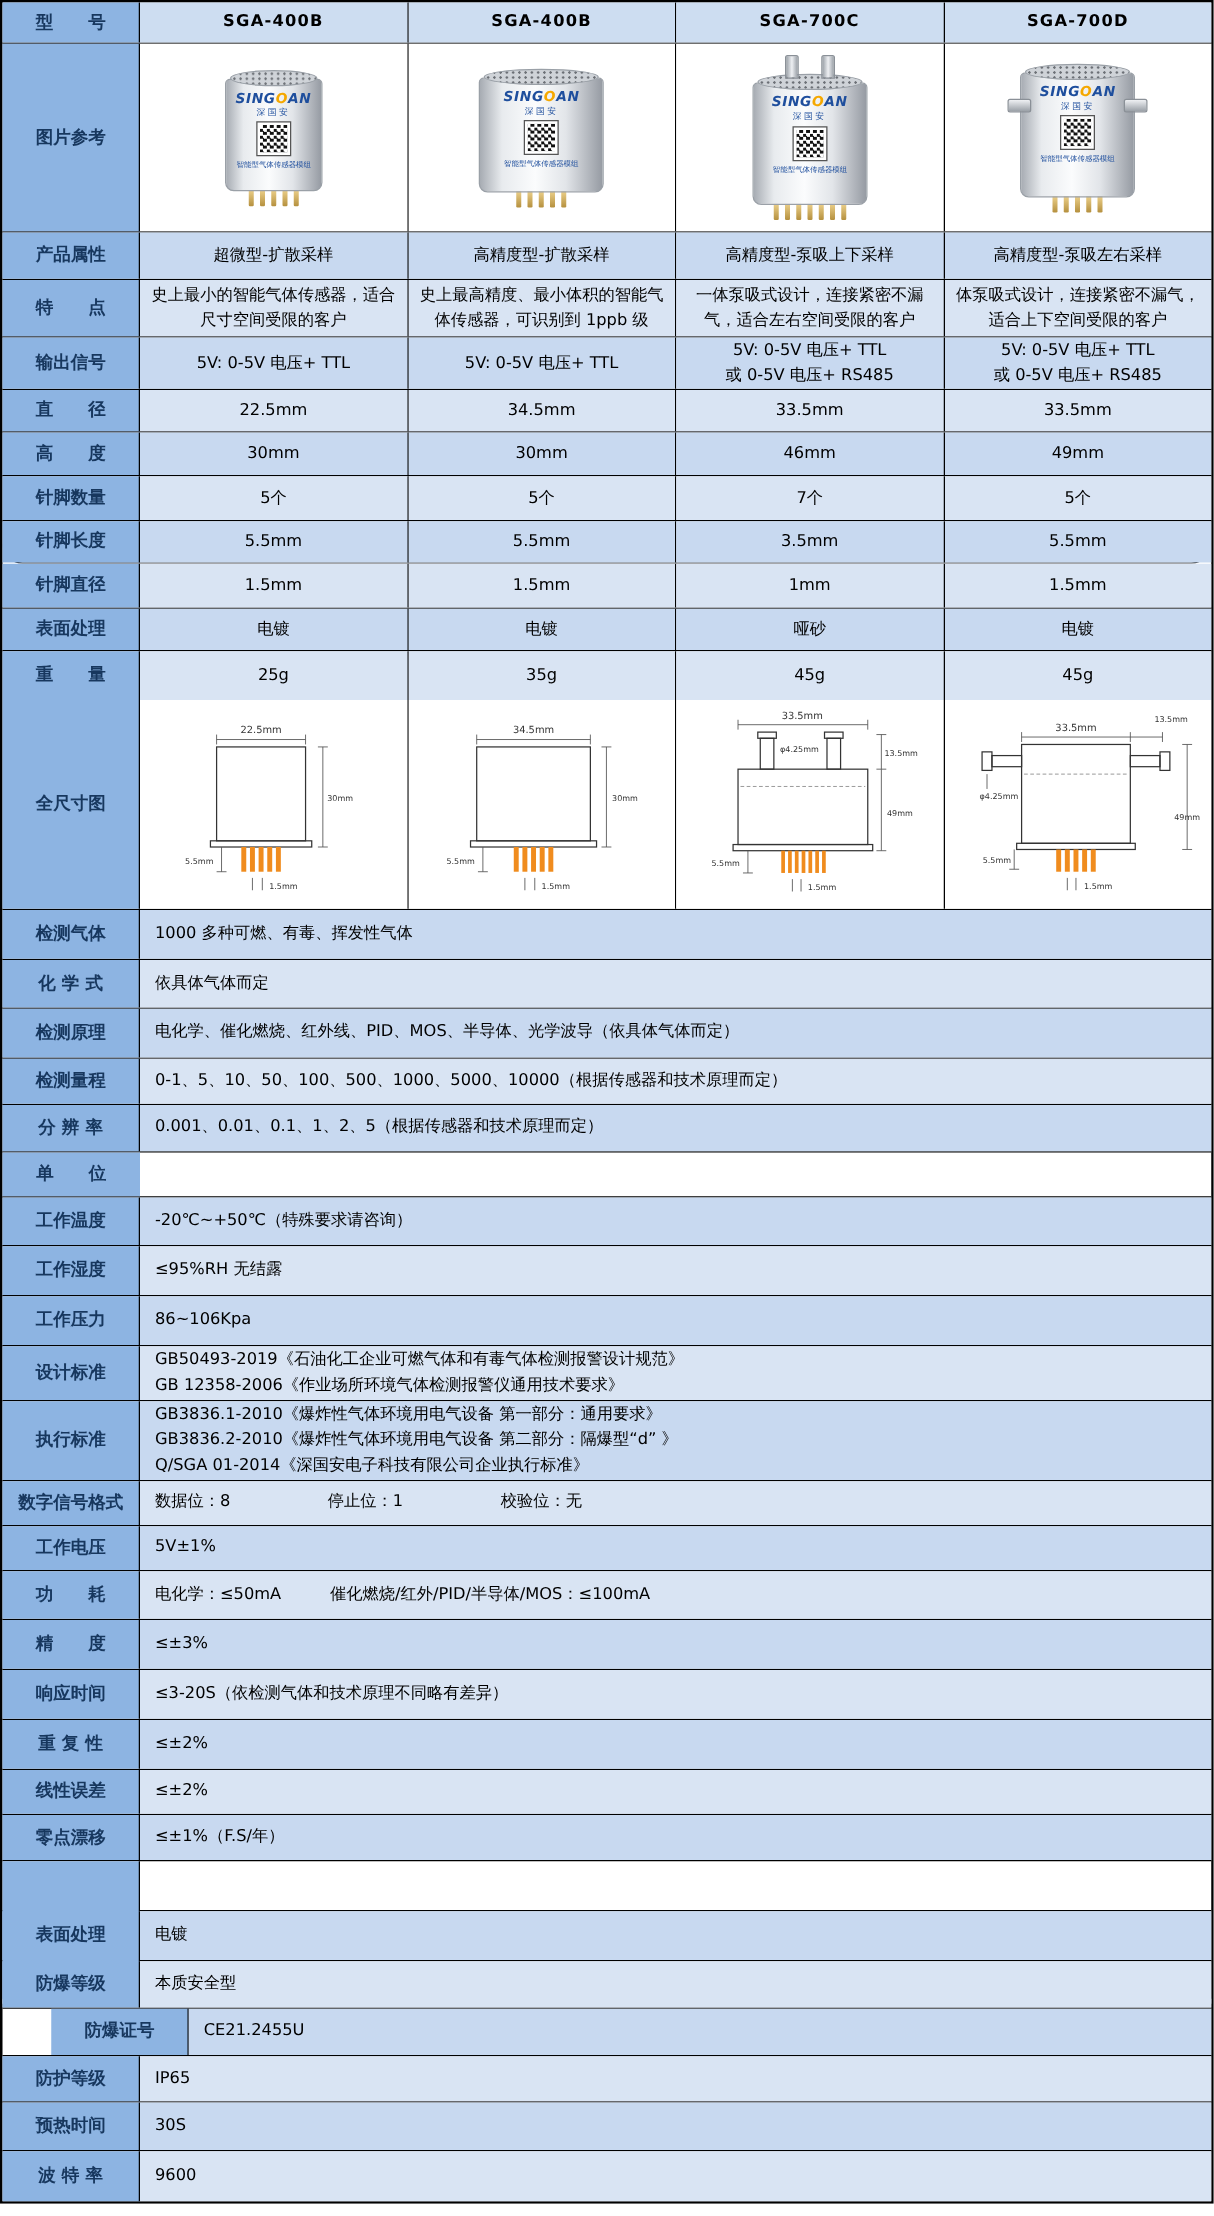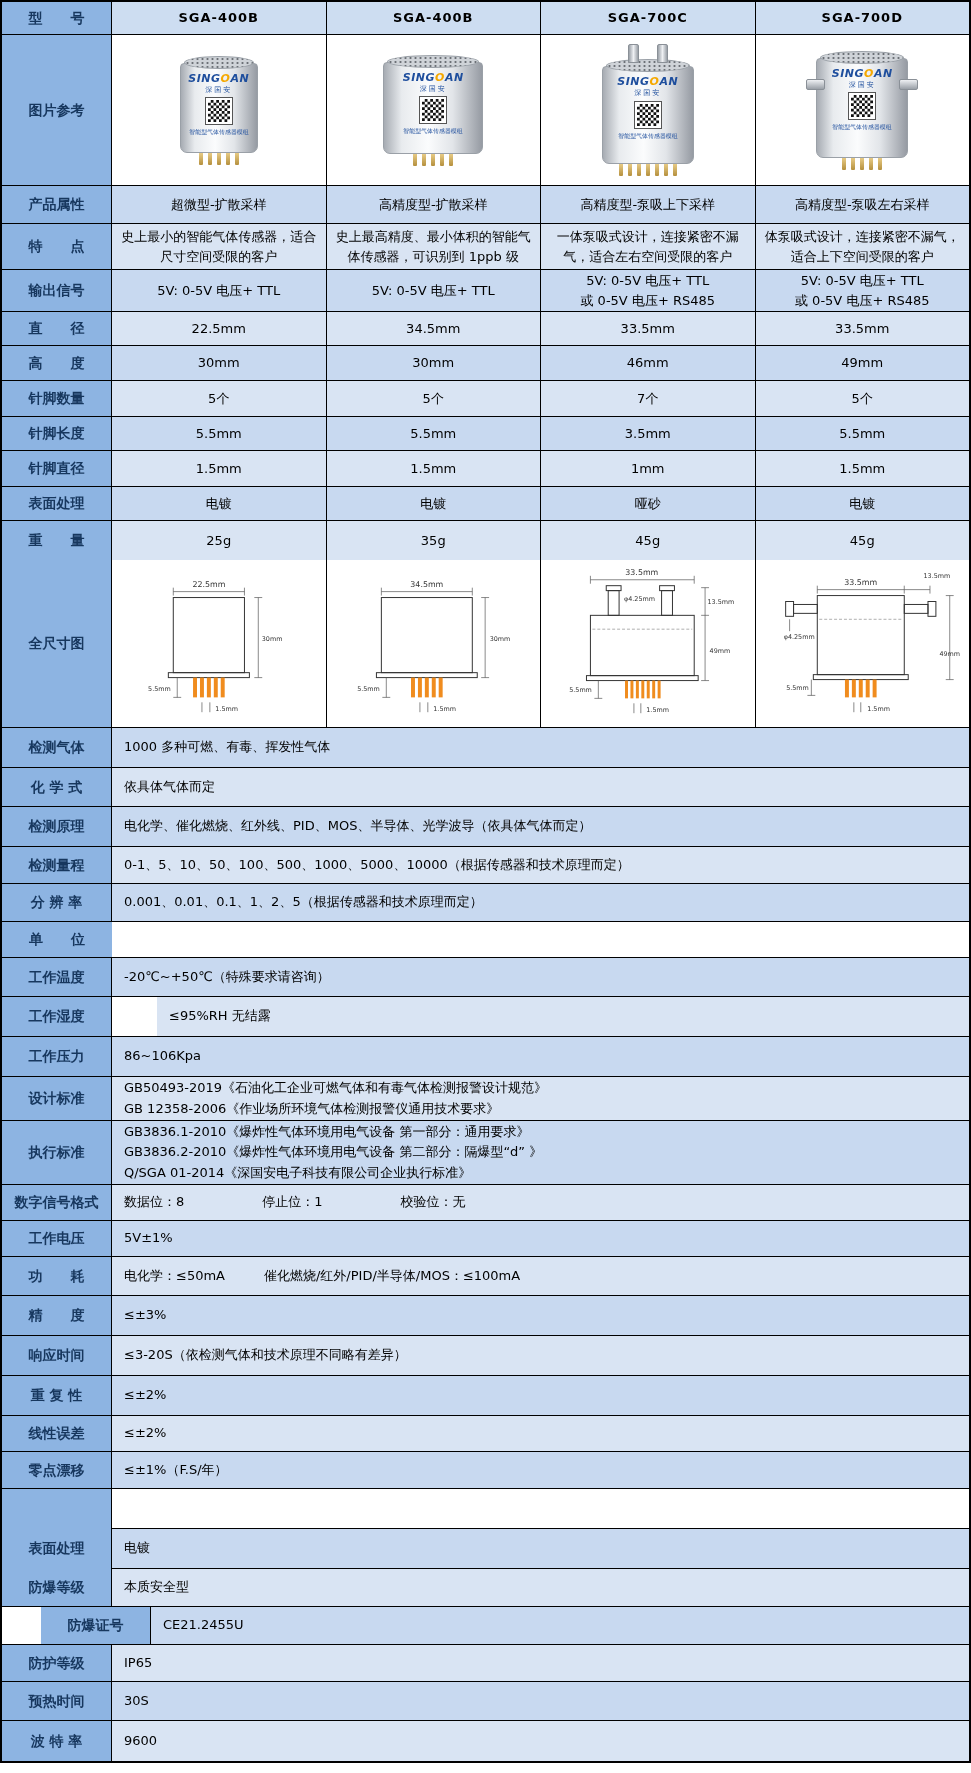--- a/index.html
+++ b/index.html
@@ -158,21 +158,21 @@
         <div class="cell value-cell">46mm</div>
         <div class="cell value-cell">49mm</div>
       </div>
       <div class="row tint-b" style="height: 36px;">
         <div class="cell label-cell">针脚数量</div>
         <div class="cell value-cell">5个</div>
         <div class="cell value-cell">5个</div>
         <div class="cell value-cell">7个</div>
         <div class="cell value-cell">5个</div>
       </div>
-      <div class="row tint-a" style="height: 34px;">
+      <div class="row tint-a" style="height: 34px; border-radius: 16px;">
         <div class="cell label-cell">针脚长度</div>
         <div class="cell value-cell">5.5mm</div>
         <div class="cell value-cell">5.5mm</div>
         <div class="cell value-cell">3.5mm</div>
         <div class="cell value-cell">5.5mm</div>
       </div>
       <div class="row tint-b" style="height: 36px;">
         <div class="cell label-cell">针脚直径</div>
         <div class="cell value-cell">1.5mm</div>
         <div class="cell value-cell">1.5mm</div>
@@ -345,21 +345,21 @@
         <div class="cell label-cell">分 辨 率</div>
         <div class="cell full-value">0.001、0.01、0.1、1、2、5（根据传感器和技术原理而定）</div>
       </div>
       <div class="row tint-b" style="height: 36px;">
         <div class="cell label-cell">单　　位</div>
       </div>
       <div class="row tint-a" style="height: 39px;">
         <div class="cell label-cell">工作温度</div>
         <div class="cell full-value">-20℃~+50℃（特殊要求请咨询）</div>
       </div>
-      <div class="row tint-b" style="height: 40px; gap: 45px;">
+      <div class="row tint-b" style="height: 40px;">
         <div class="cell label-cell">工作湿度</div>
         <div class="cell full-value">≤95%RH 无结露</div>
       </div>
       <div class="row tint-a" style="height: 40px;">
         <div class="cell label-cell">工作压力</div>
         <div class="cell full-value">86~106Kpa</div>
       </div>
       <div class="row tint-b" style="height: 44px;">
         <div class="cell label-cell">设计标准</div>
         <div class="cell full-value">GB50493-2019《石油化工企业可燃气体和有毒气体检测报警设计规范》

